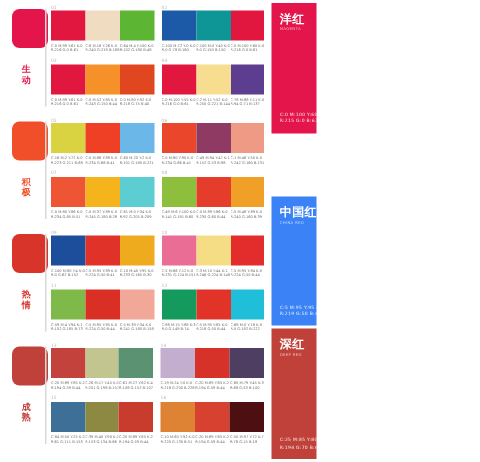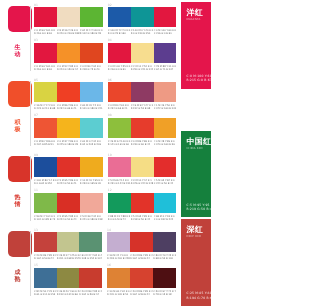--- a/index.html
+++ b/index.html
@@ -512,21 +512,21 @@
 
   <div class="named" id="named">
       <div class="named-card" style="background: rgb(228, 21, 75);">
         <div class="named-title">洋红</div>
         <div class="named-sub">MAGENTA</div>
         <div class="named-codes">
           <span>C:0 M:100 Y:60 K:0</span>
           <span>R:215 G:0 B:63</span>
         </div>
       </div>
-      <div class="named-card" style="background: #15803d; margin-top: 40px;">
+      <div class="named-card" style="background: #3b82f6; margin-top: 40px;">
         <div class="named-title">中国红</div>
         <div class="named-sub">CHINA RED</div>
         <div class="named-codes">
           <span>C:5 M:95 Y:95 K:0</span>
           <span>R:219 G:50 B:40</span>
         </div>
       </div>
       <div class="named-card" style="background: rgb(192, 65, 58);">
         <div class="named-title">深红</div>
         <div class="named-sub">DEEP RED</div>

